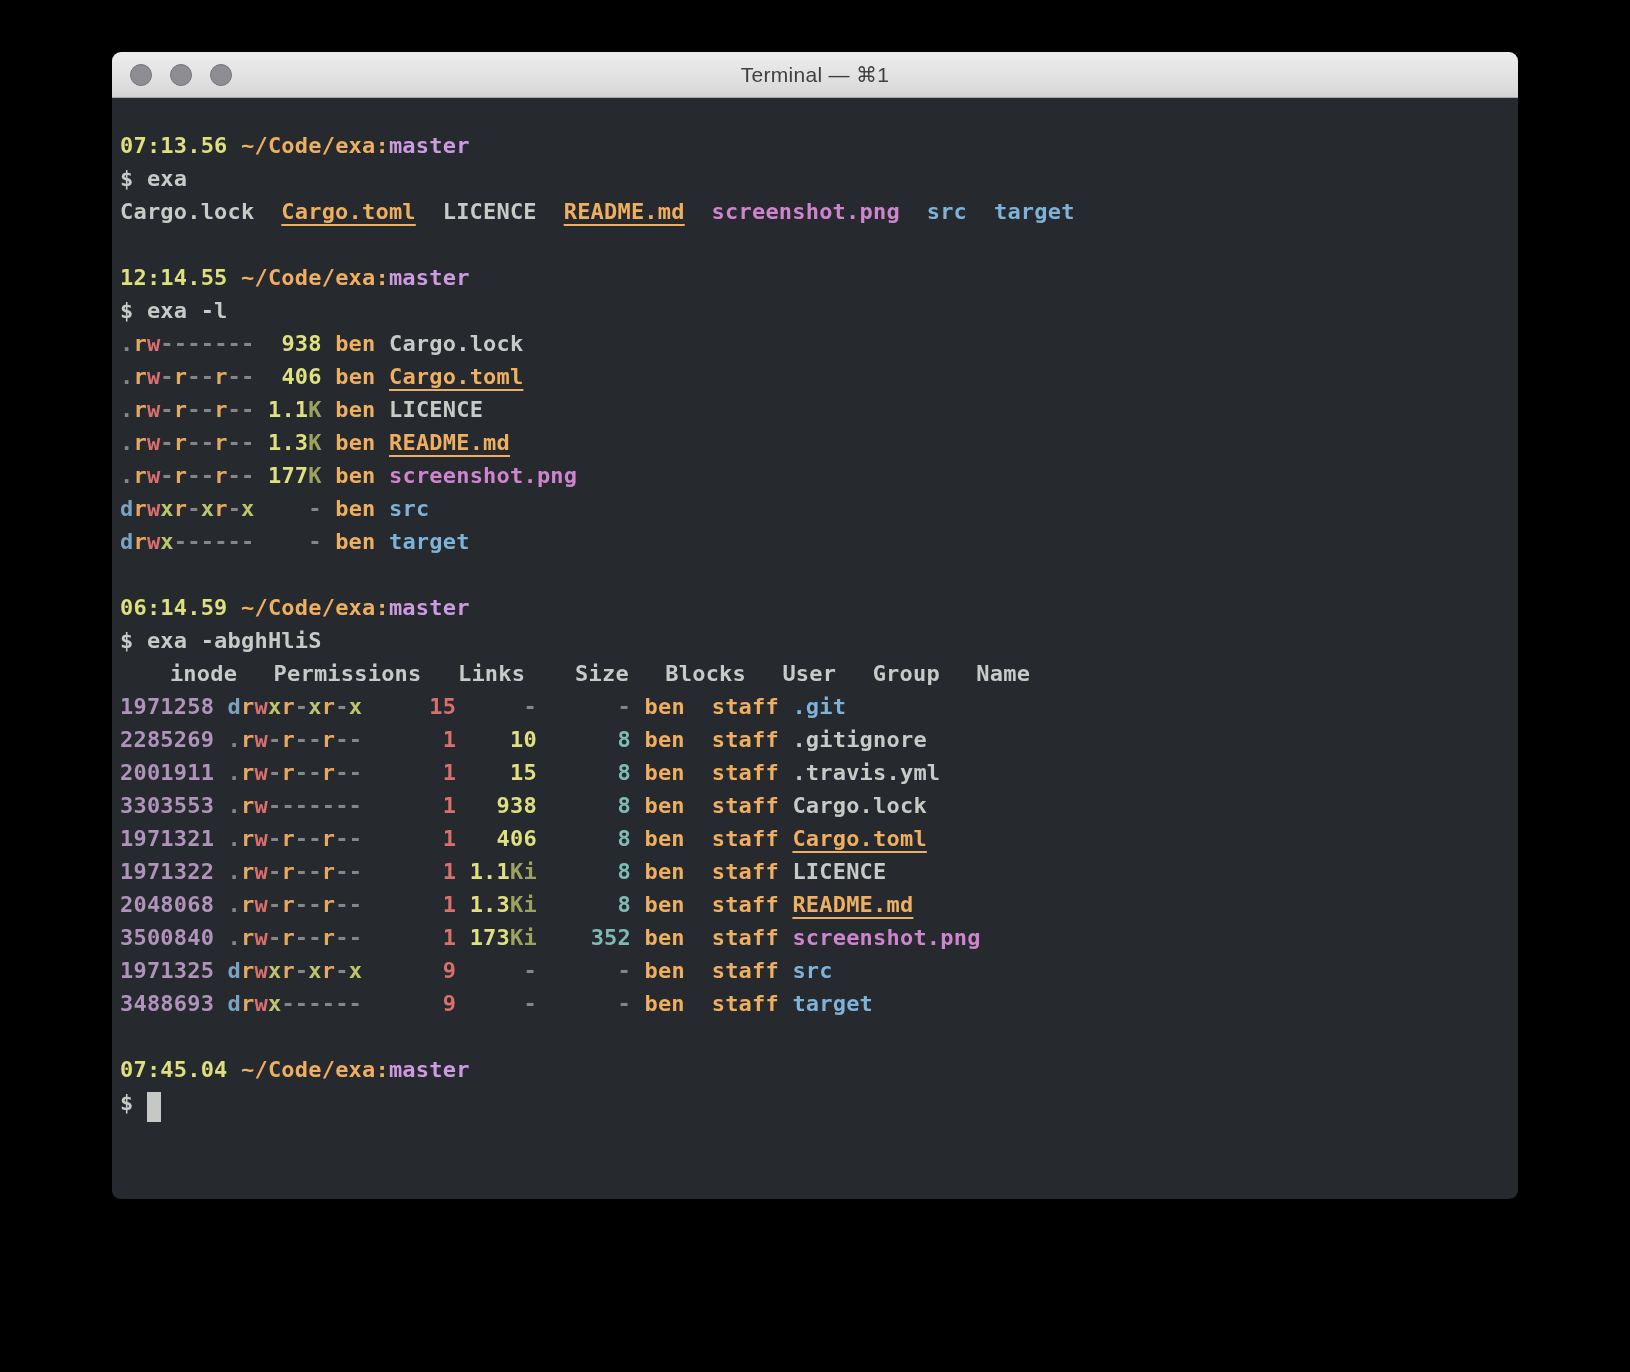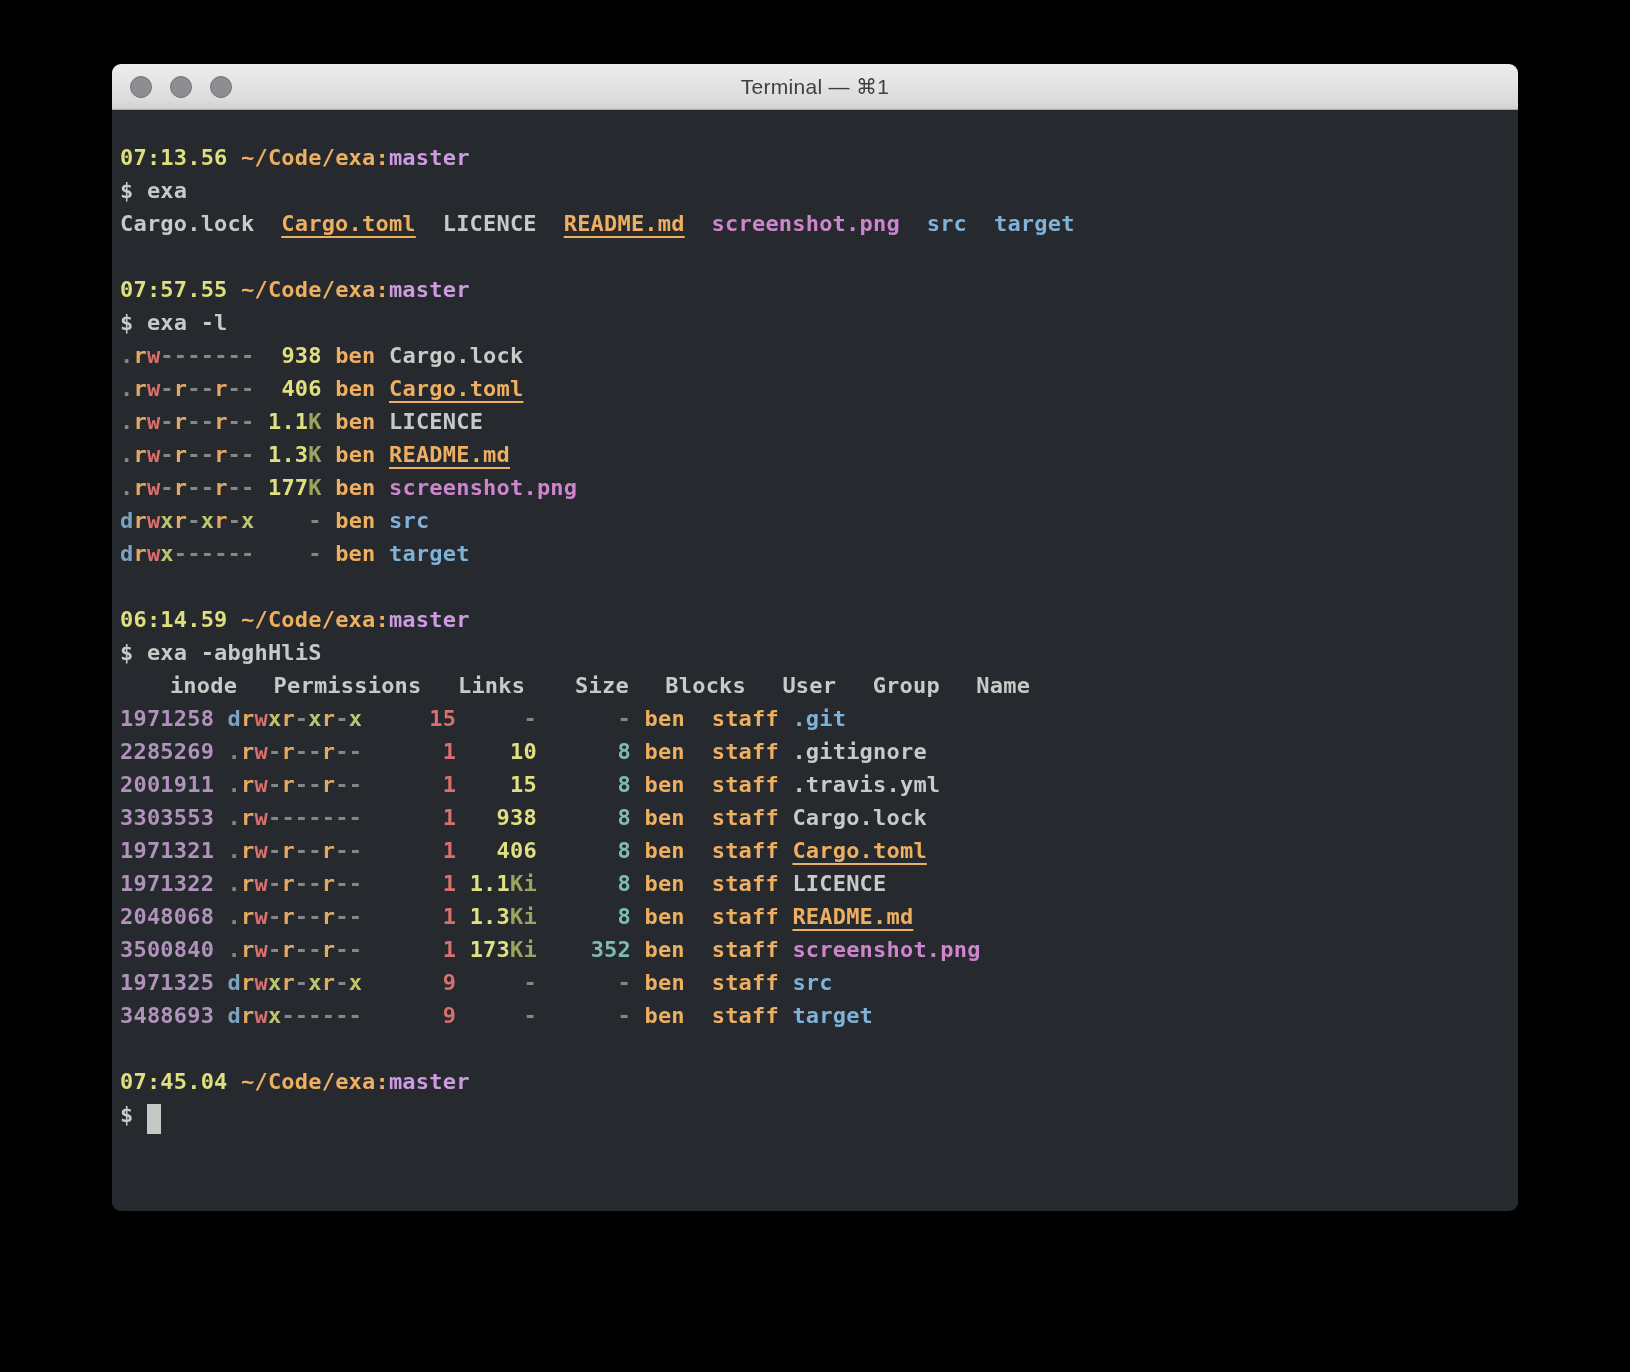--- a/index.html
+++ b/index.html
@@ -1,21 +1,21 @@
 <!DOCTYPE html>
 <html style="--bg: #26292e; --fg: #c8cac7; --time: #dee07d; --orange: #efaf61; --purple: #cd9be0; --inode: #b093bb; --gray: #84868a; --red: #d9706d; --permR: #e5a861; --permX: #bcc46e; --permD: #7ba3c0; --blue: #7fb2d8; --pink: #cf85cd; --sizeNum: #dfe080; --sizeUnit: #9da35f; --blocks: #7fbcb0; --cursor: #c6c8c6;"><head>
 <meta charset="utf-8">
 <style>
   * { margin: 0; padding: 0; box-sizing: border-box; }
   html, body { width: 1630px; height: 1372px; background: #000000; overflow: hidden; }
   body { position: relative; font-family: "Liberation Sans", "DejaVu Sans", sans-serif; }
 
   .window {
     position: absolute;
-    left: 112px; top: 64px;
+    left: 112px; top: 52px;
     width: 1406px; height: 1147px;
     border-radius: 9px;
     overflow: hidden;
     box-shadow: 0 18px 50px rgba(0,0,0,0.75);
     background: var(--bg);
   }
 
   .titlebar {
     position: relative;
     height: 46px;
@@ -99,21 +99,21 @@
       <div class="traffic-light"></div>
       <div class="traffic-light"></div>
     </div>
     <div class="titlebar-title">Terminal — ⌘1</div>
   </div>
   <div class="screen">
       <div class="line"><span class="c-tm">07:13.56</span><span class="c-d"> </span><span class="c-or">~/Code/exa:</span><span class="c-pu">master</span></div>
       <div class="line"><span class="c-d">$ exa</span></div>
       <div class="line"><span class="c-d">Cargo.lock</span><span class="c-d">  </span><span class="c-oru">Cargo.toml</span><span class="c-d">  </span><span class="c-d">LICENCE</span><span class="c-d">  </span><span class="c-oru">README.md</span><span class="c-d">  </span><span class="c-pk">screenshot.png</span><span class="c-d">  </span><span class="c-bl">src</span><span class="c-d">  </span><span class="c-bl">target</span></div>
       <div class="line"></div>
-      <div class="line"><span class="c-tm">07:57.55</span><span class="c-d"> </span><span class="c-or">~/Code/exa:</span><span class="c-pu">master</span></div>
+      <div class="line"><span class="c-tm">12:14.55</span><span class="c-d"> </span><span class="c-or">~/Code/exa:</span><span class="c-pu">master</span></div>
       <div class="line"><span class="c-d">$ exa -l</span></div>
       <div class="line"><span class="c-gy">.</span><span class="c-yr">r</span><span class="c-rd">w</span><span class="c-gy">-------</span><span class="c-d">  </span><span class="c-sz">938</span><span class="c-d"> </span><span class="c-or">ben</span><span class="c-d"> </span><span class="c-d">Cargo.lock</span></div>
       <div class="line"><span class="c-gy">.</span><span class="c-yr">r</span><span class="c-rd">w</span><span class="c-gy">-</span><span class="c-yr">r</span><span class="c-gy">--</span><span class="c-yr">r</span><span class="c-gy">--</span><span class="c-d">  </span><span class="c-sz">406</span><span class="c-d"> </span><span class="c-or">ben</span><span class="c-d"> </span><span class="c-oru">Cargo.toml</span></div>
       <div class="line"><span class="c-gy">.</span><span class="c-yr">r</span><span class="c-rd">w</span><span class="c-gy">-</span><span class="c-yr">r</span><span class="c-gy">--</span><span class="c-yr">r</span><span class="c-gy">--</span><span class="c-d"> </span><span class="c-sz">1.1</span><span class="c-su">K</span><span class="c-d"> </span><span class="c-or">ben</span><span class="c-d"> </span><span class="c-d">LICENCE</span></div>
       <div class="line"><span class="c-gy">.</span><span class="c-yr">r</span><span class="c-rd">w</span><span class="c-gy">-</span><span class="c-yr">r</span><span class="c-gy">--</span><span class="c-yr">r</span><span class="c-gy">--</span><span class="c-d"> </span><span class="c-sz">1.3</span><span class="c-su">K</span><span class="c-d"> </span><span class="c-or">ben</span><span class="c-d"> </span><span class="c-oru">README.md</span></div>
       <div class="line"><span class="c-gy">.</span><span class="c-yr">r</span><span class="c-rd">w</span><span class="c-gy">-</span><span class="c-yr">r</span><span class="c-gy">--</span><span class="c-yr">r</span><span class="c-gy">--</span><span class="c-d"> </span><span class="c-sz">177</span><span class="c-su">K</span><span class="c-d"> </span><span class="c-or">ben</span><span class="c-d"> </span><span class="c-pk">screenshot.png</span></div>
       <div class="line"><span class="c-db">d</span><span class="c-yr">r</span><span class="c-rd">w</span><span class="c-gx">x</span><span class="c-yr">r</span><span class="c-gy">-</span><span class="c-gx">x</span><span class="c-yr">r</span><span class="c-gy">-</span><span class="c-gx">x</span><span class="c-d">    </span><span class="c-gy">-</span><span class="c-d"> </span><span class="c-or">ben</span><span class="c-d"> </span><span class="c-bl">src</span></div>
       <div class="line"><span class="c-db">d</span><span class="c-yr">r</span><span class="c-rd">w</span><span class="c-gx">x</span><span class="c-gy">------</span><span class="c-d">    </span><span class="c-gy">-</span><span class="c-d"> </span><span class="c-or">ben</span><span class="c-d"> </span><span class="c-bl">target</span></div>
       <div class="line"></div>
       <div class="line"><span class="c-tm">06:14.59</span><span class="c-d"> </span><span class="c-or">~/Code/exa:</span><span class="c-pu">master</span></div>

